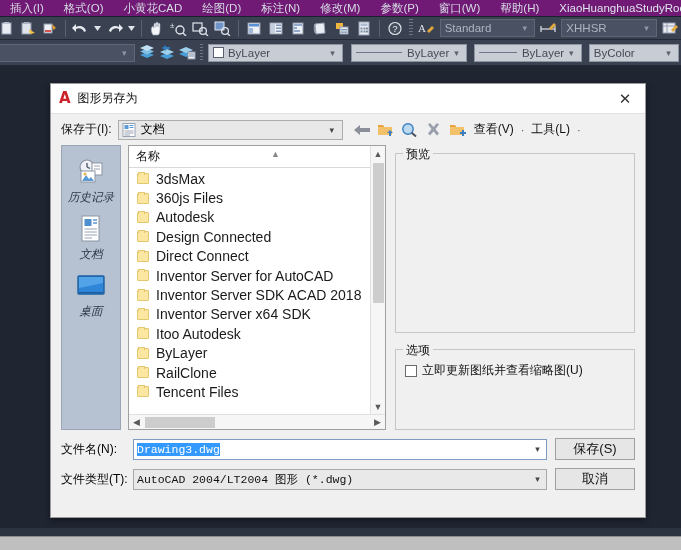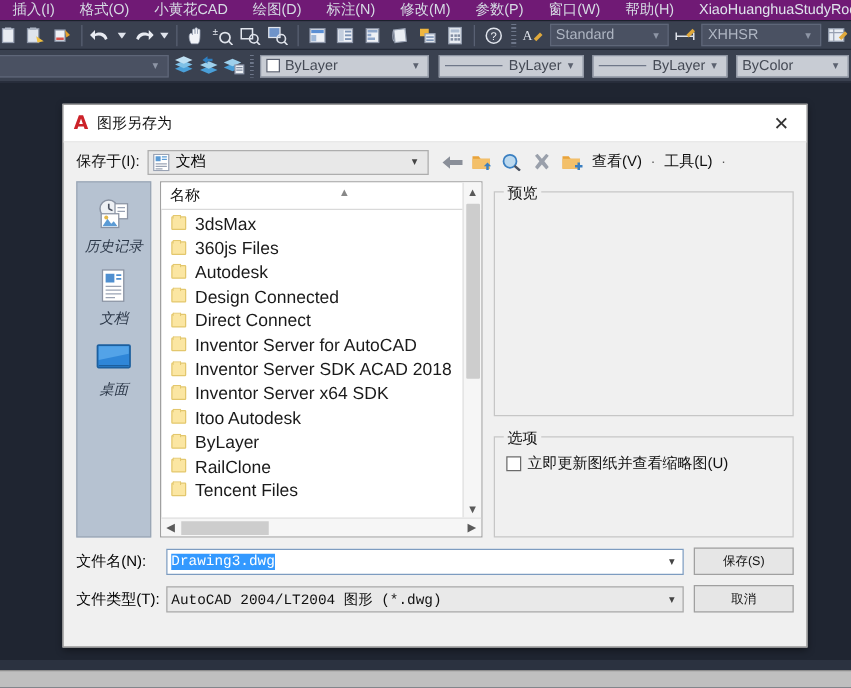--- a/index.html
+++ b/index.html
@@ -193,21 +193,21 @@
   .fieldcombo .fv {
     flex: 1; font-family: Liberation Mono, monospace;
     font-size: 11.5px; color: #111;
   }
   .fieldcombo .fv .sel { background: #3399ff; color: #fff; }
   .fieldcombo .dd { width: 17px; text-align: center; color: #444; font-size: 9px; }
   .actbtn {
     width: 80px; height: 22px; margin-left: 8px;
     background: #e6e6e6; border: 1px solid #a0a0a0;
     display: flex; align-items: center; justify-content: center;
-    font-size: 10px; color: #111;
+    font-size: 13px; color: #111;
   }
   
   #taskbar { position: absolute; left: 0; bottom: 0; width: 681px; height: 14px; background: #bfbfbf; border-top: 1px solid #8d8d8d; }
   .statusstrip { position: absolute; left: 0; bottom: 14px; width: 681px; height: 8px; background: #2b3240; }
   svg { display: block; }
 </style>
 </head>
 <body>
 
 <div id="app">

